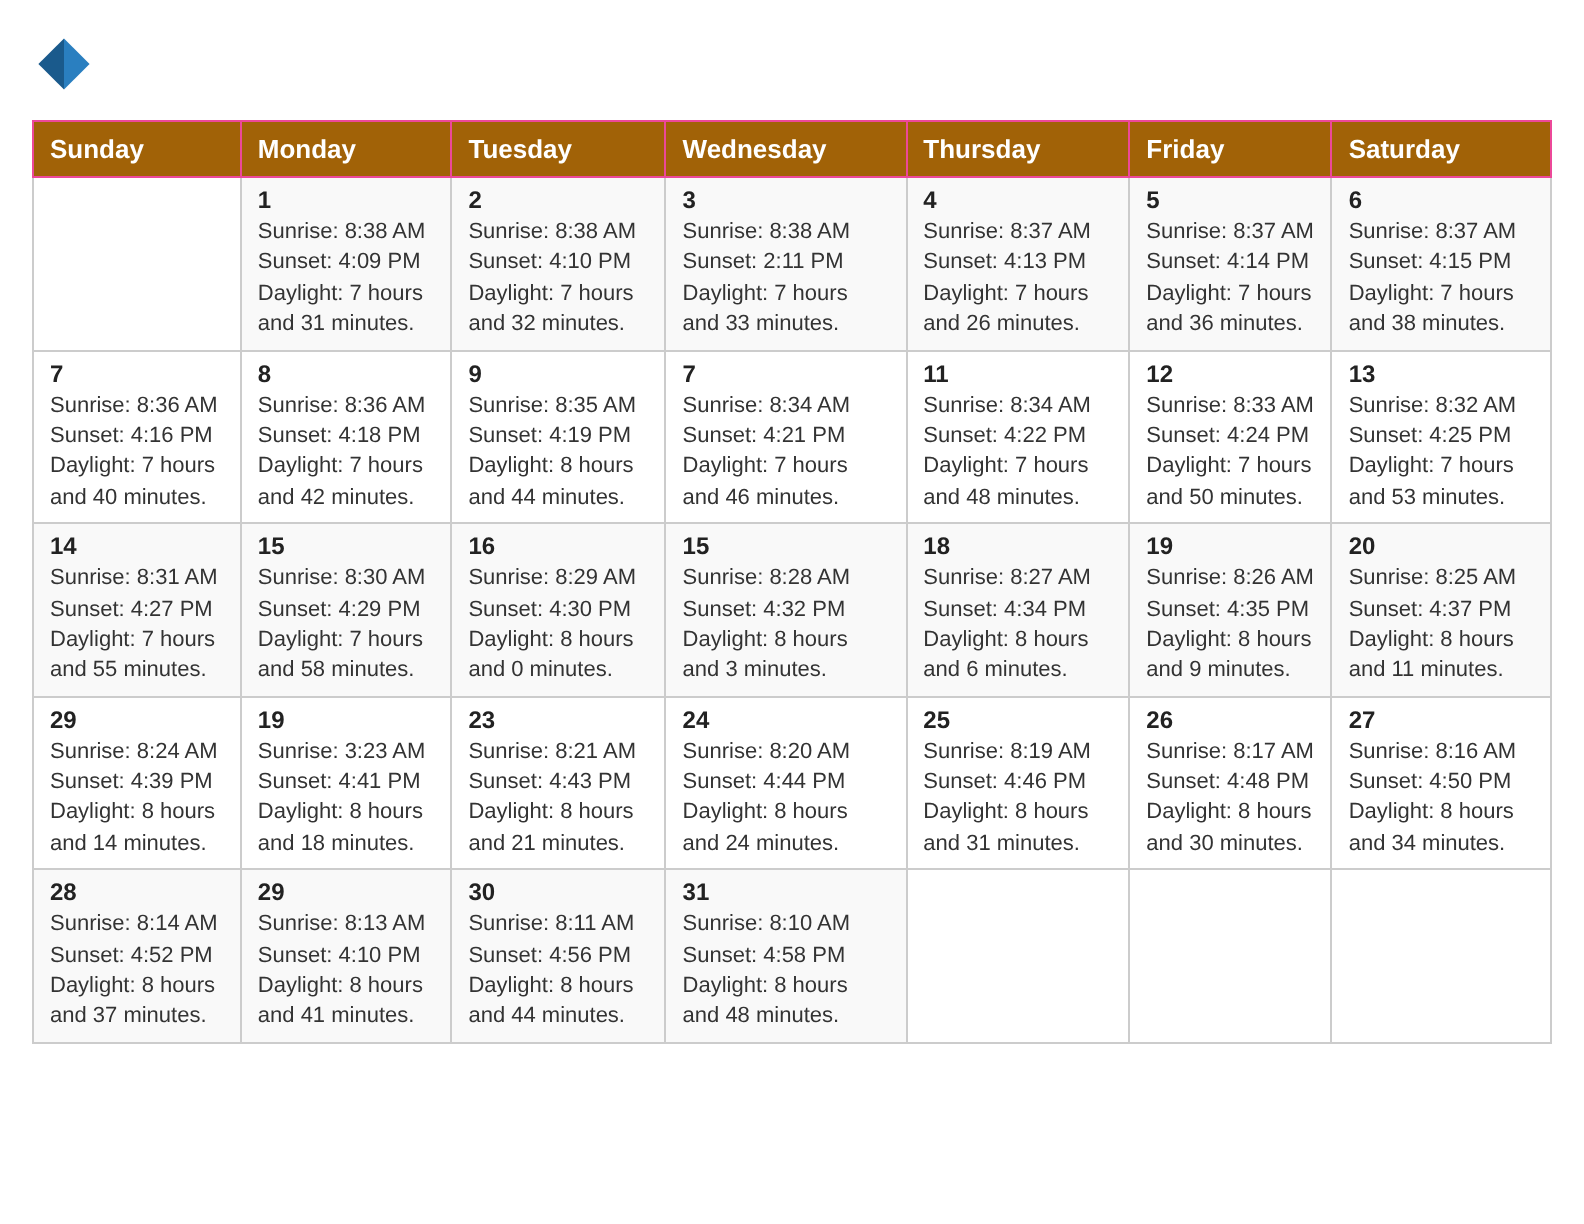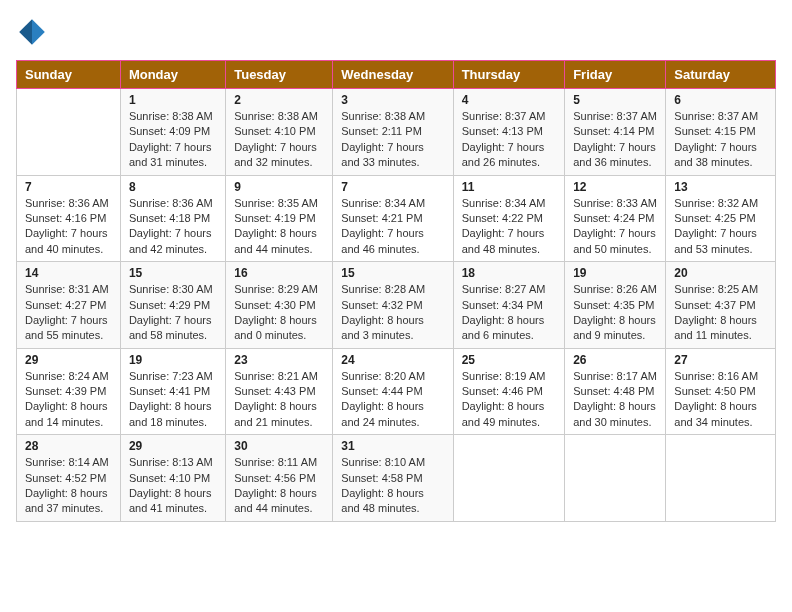--- a/index.html
+++ b/index.html
@@ -290,21 +290,21 @@
           <span class="day-number">29</span>
         <div class="day-info">
           <div>Sunrise: 8:24 AM</div>
           <div>Sunset: 4:39 PM</div>
           <div>Daylight: 8 hours and 14 minutes.</div>
         </div>
         </td>
         <td>
           <span class="day-number">19</span>
         <div class="day-info">
-          <div>Sunrise: 7:23 AM</div>
+          <div>Sunrise: 3:23 AM</div>
           <div>Sunset: 4:41 PM</div>
           <div>Daylight: 8 hours and 18 minutes.</div>
         </div>
         </td>
         <td>
           <span class="day-number">23</span>
         <div class="day-info">
           <div>Sunrise: 8:21 AM</div>
           <div>Sunset: 4:43 PM</div>
           <div>Daylight: 8 hours and 21 minutes.</div>
@@ -316,21 +316,21 @@
           <div>Sunrise: 8:20 AM</div>
           <div>Sunset: 4:44 PM</div>
           <div>Daylight: 8 hours and 24 minutes.</div>
         </div>
         </td>
         <td>
           <span class="day-number">25</span>
         <div class="day-info">
           <div>Sunrise: 8:19 AM</div>
           <div>Sunset: 4:46 PM</div>
-          <div>Daylight: 8 hours and 49 minutes.</div>
+          <div>Daylight: 8 hours and 31 minutes.</div>
         </div>
         </td>
         <td>
           <span class="day-number">26</span>
         <div class="day-info">
           <div>Sunrise: 8:17 AM</div>
           <div>Sunset: 4:48 PM</div>
           <div>Daylight: 8 hours and 30 minutes.</div>
         </div>
         </td>

